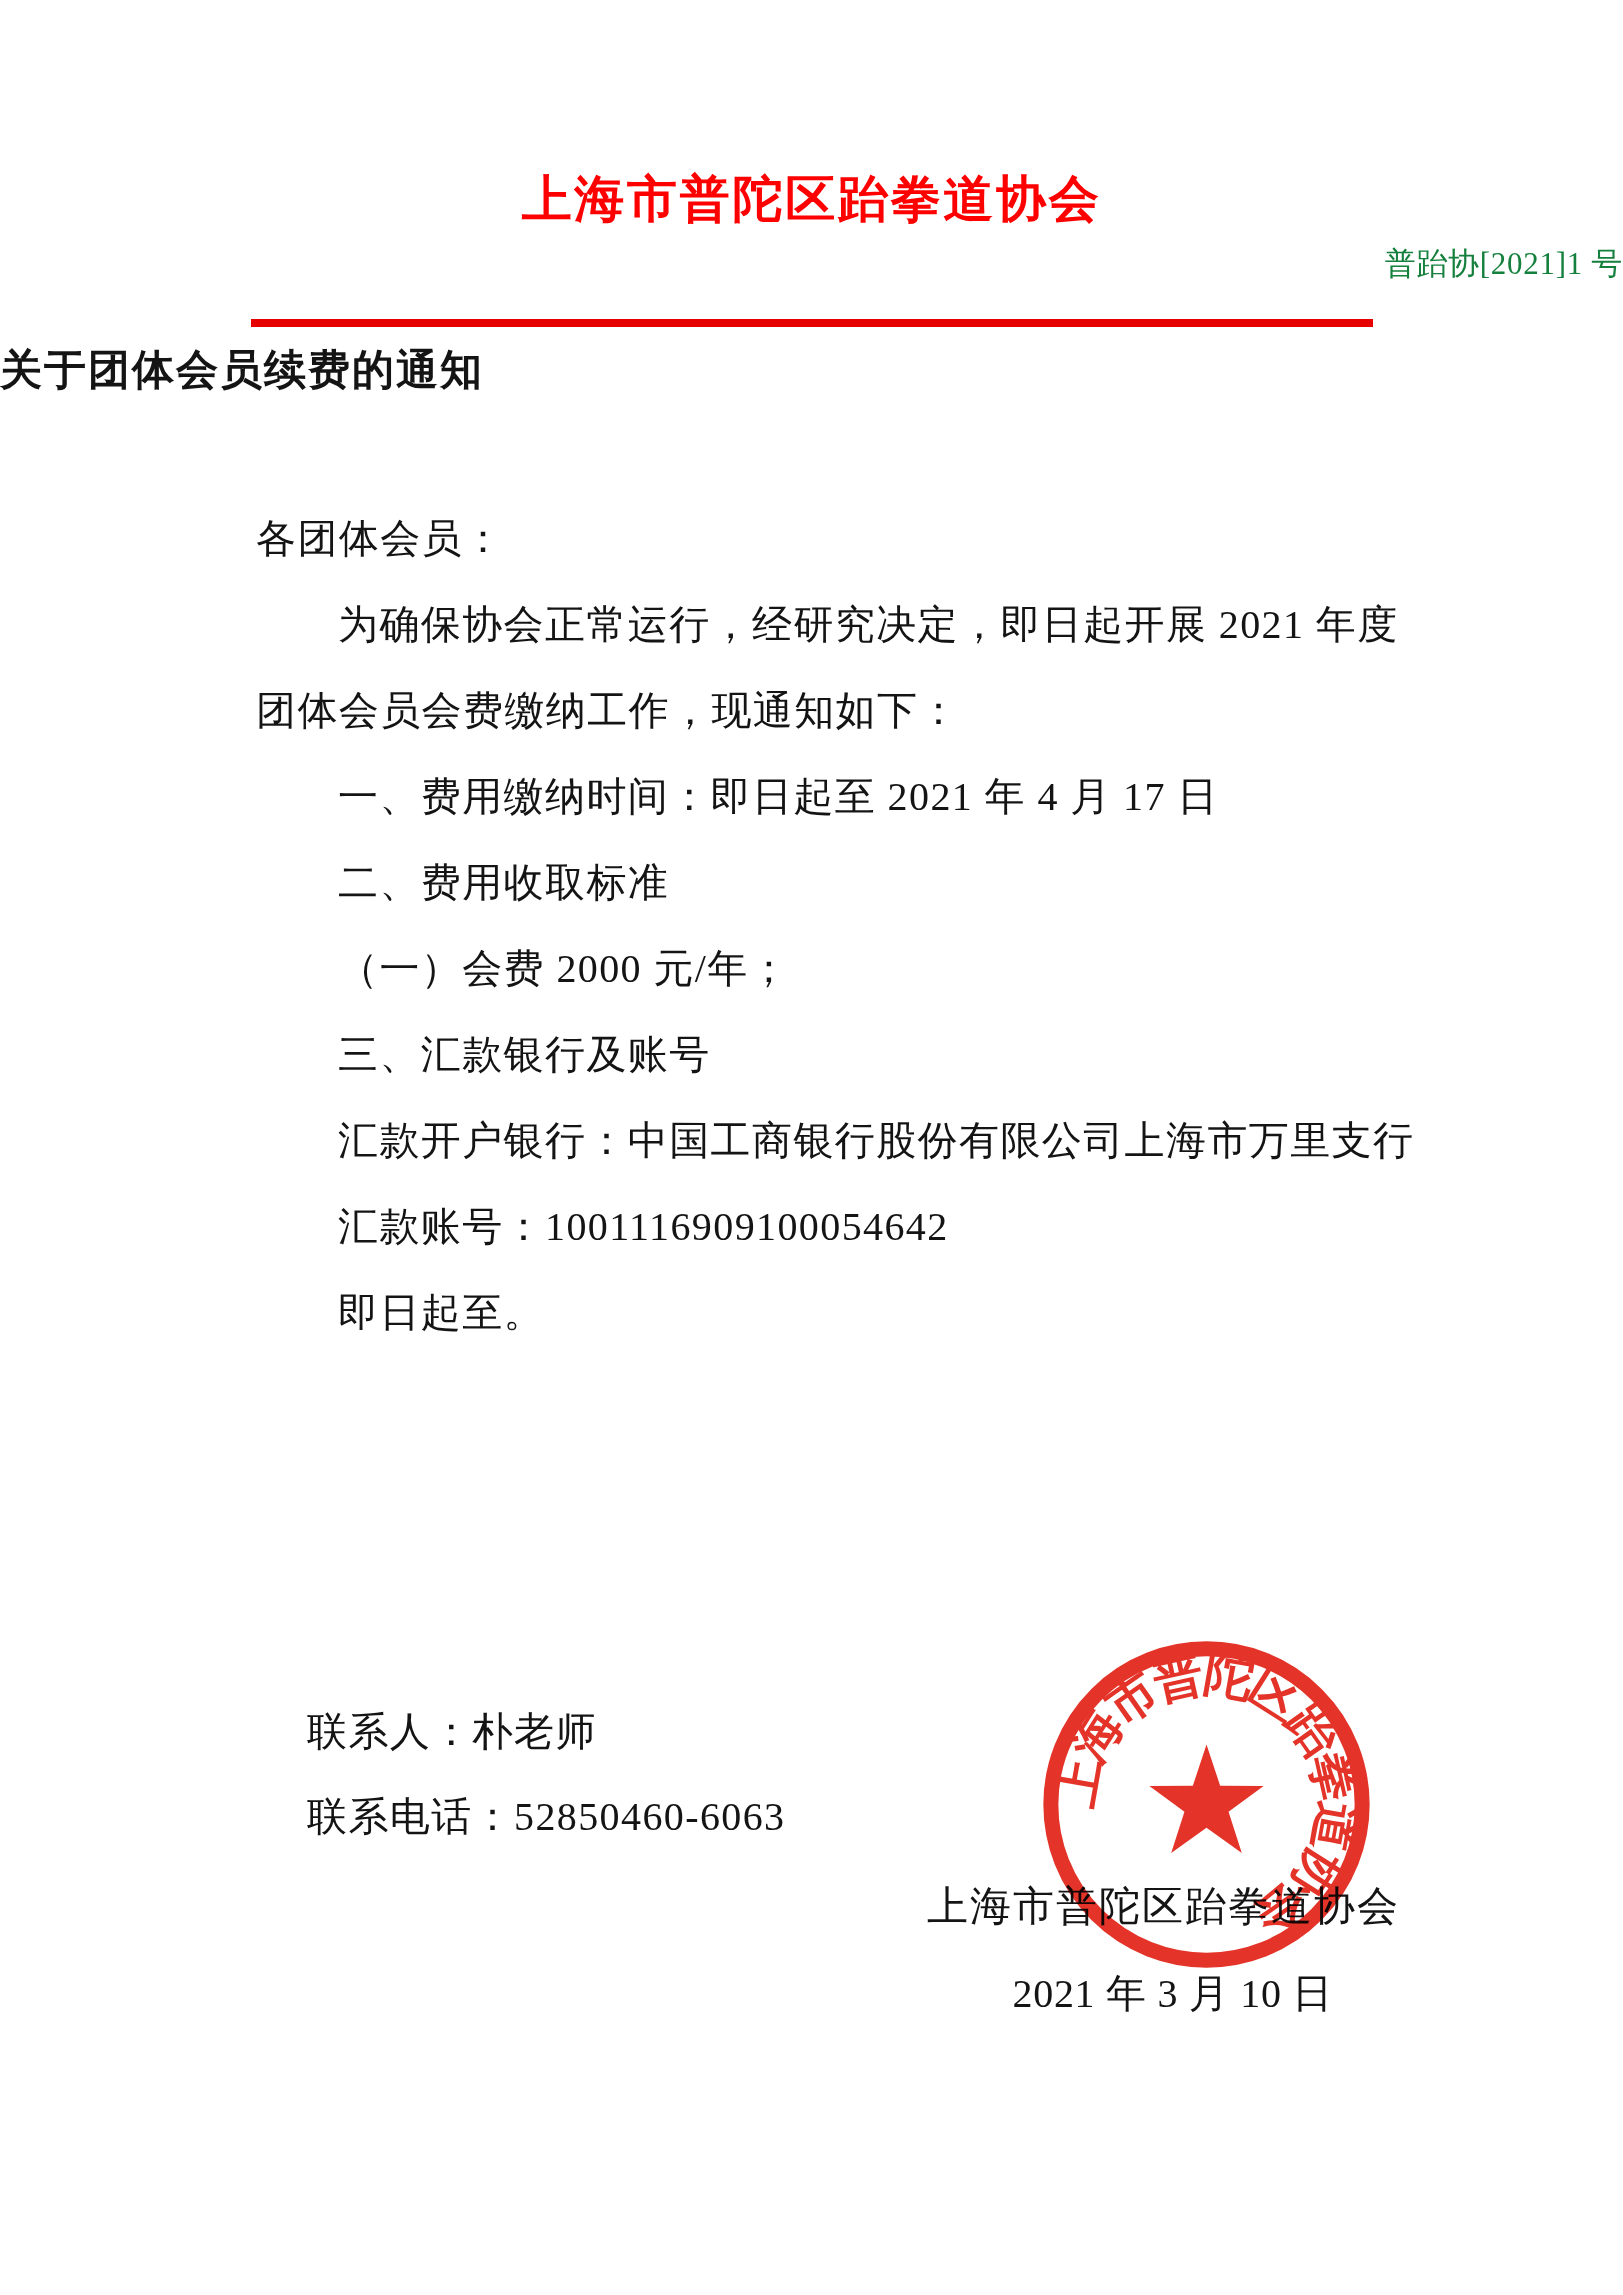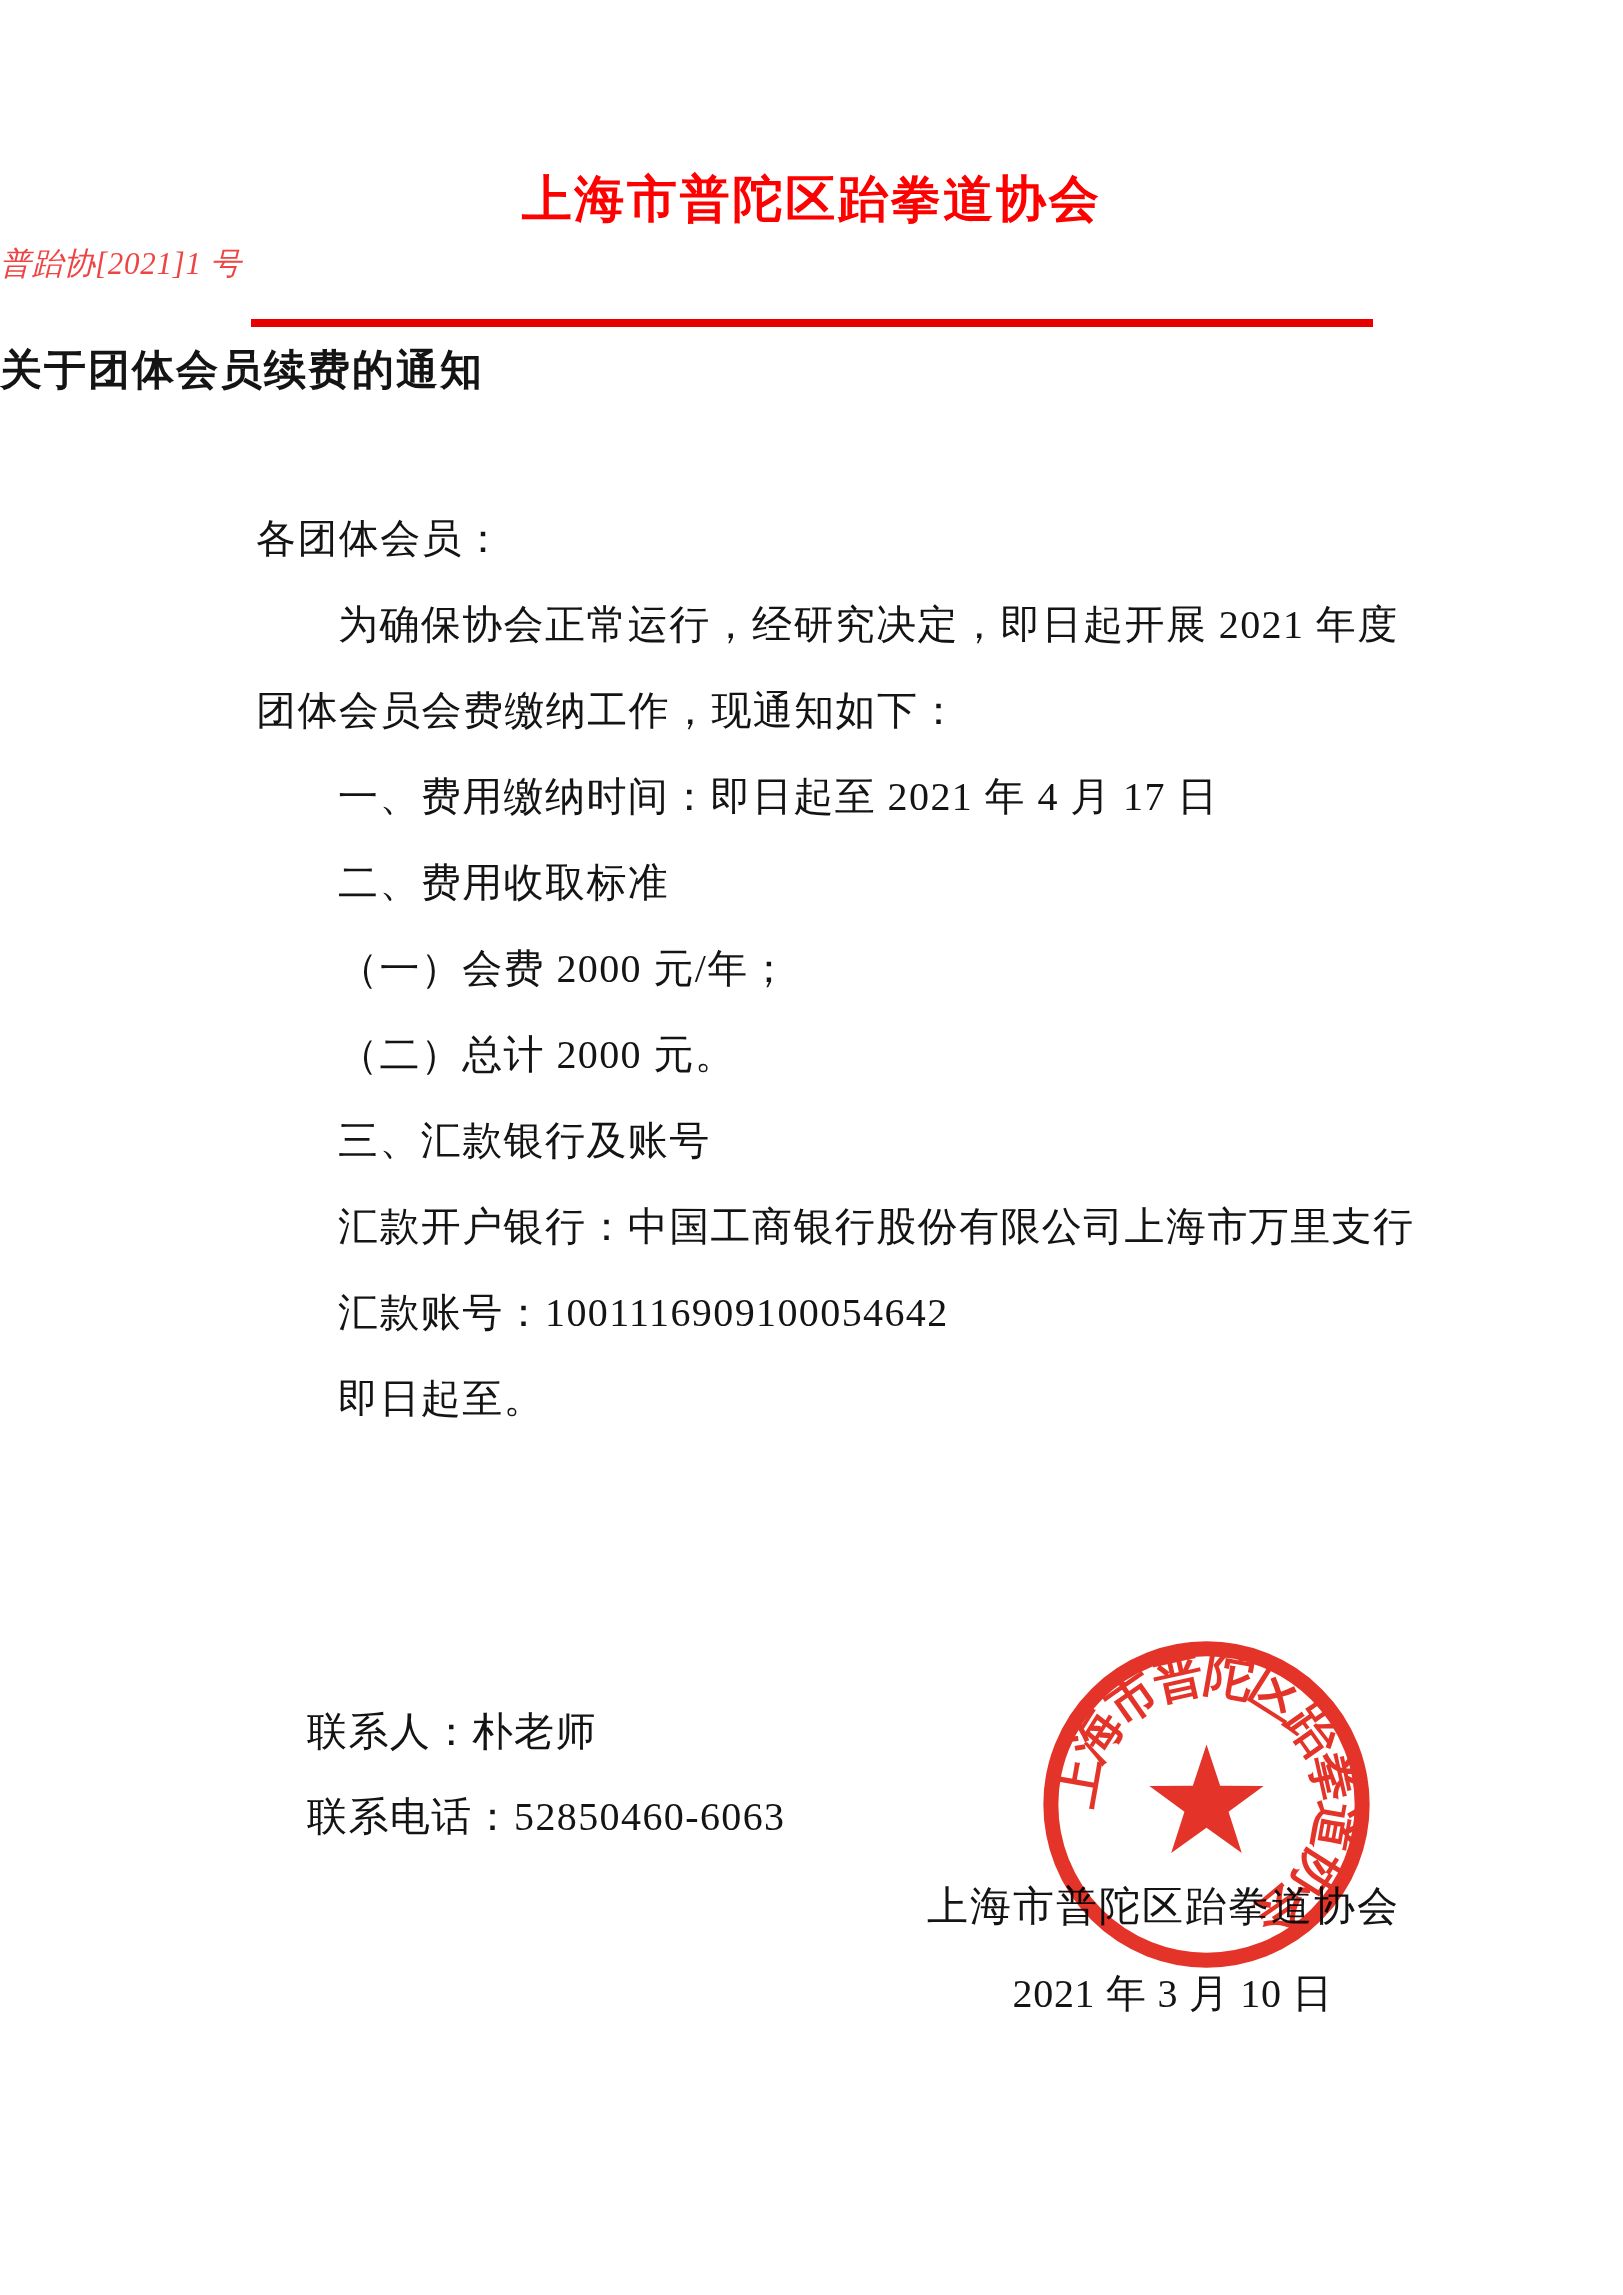--- a/index.html
+++ b/index.html
@@ -19,26 +19,25 @@
     text-align: center;
     font-size: 50px;
     font-weight: bold;
     letter-spacing: 2.7px;
     color: var(--title-red, #fe0000);
     white-space: nowrap;
   }
   .doc-number {
     position: absolute;
     top: 243px; left: 0; width: 100%;
-    text-align: left;
+    text-align: right;
     font-size: 31px;
     letter-spacing: 0.7px;
-    color: #ef4444;
+    color: #15803d;
     white-space: nowrap;
-    font-style: italic;
   }
   .red-rule {
     position: absolute;
     top: 319px; left: 251px;
     width: 1122px; height: 7.5px;
     background: var(--rule-red, #e60000);
   }
   .doc-title {
     position: absolute;
     top: 342px; left: 0; width: 100%;
@@ -117,21 +116,20 @@
 
   <div class="doc-title">关于团体会员续费的通知</div>
 
   <div class="body-block">
     <div class="body-line">各团体会员：</div>
     <div class="body-line indent">为确保协会正常运行，经研究决定，即日起开展 2021 年度</div>
     <div class="body-line">团体会员会费缴纳工作，现通知如下：</div>
     <div class="body-line indent">一、费用缴纳时间：即日起至 2021 年 4 月 17 日</div>
     <div class="body-line indent">二、费用收取标准</div>
     <div class="body-line indent">（一）会费 2000 元/年；</div>
-    <div class="body-line indent">（二）总计 2000 元。</div>
     <div class="body-line indent">三、汇款银行及账号</div>
     <div class="body-line indent">汇款开户银行：中国工商银行股份有限公司上海市万里支行</div>
     <div class="body-line indent">汇款账号：1001116909100054642</div>
     <div class="body-line indent">即日起至。</div>
   </div>
 
   <div class="contact-block">
     <div class="contact-line">联系人：朴老师</div>
     <div class="contact-line">联系电话：52850460-6063</div>
   </div>

